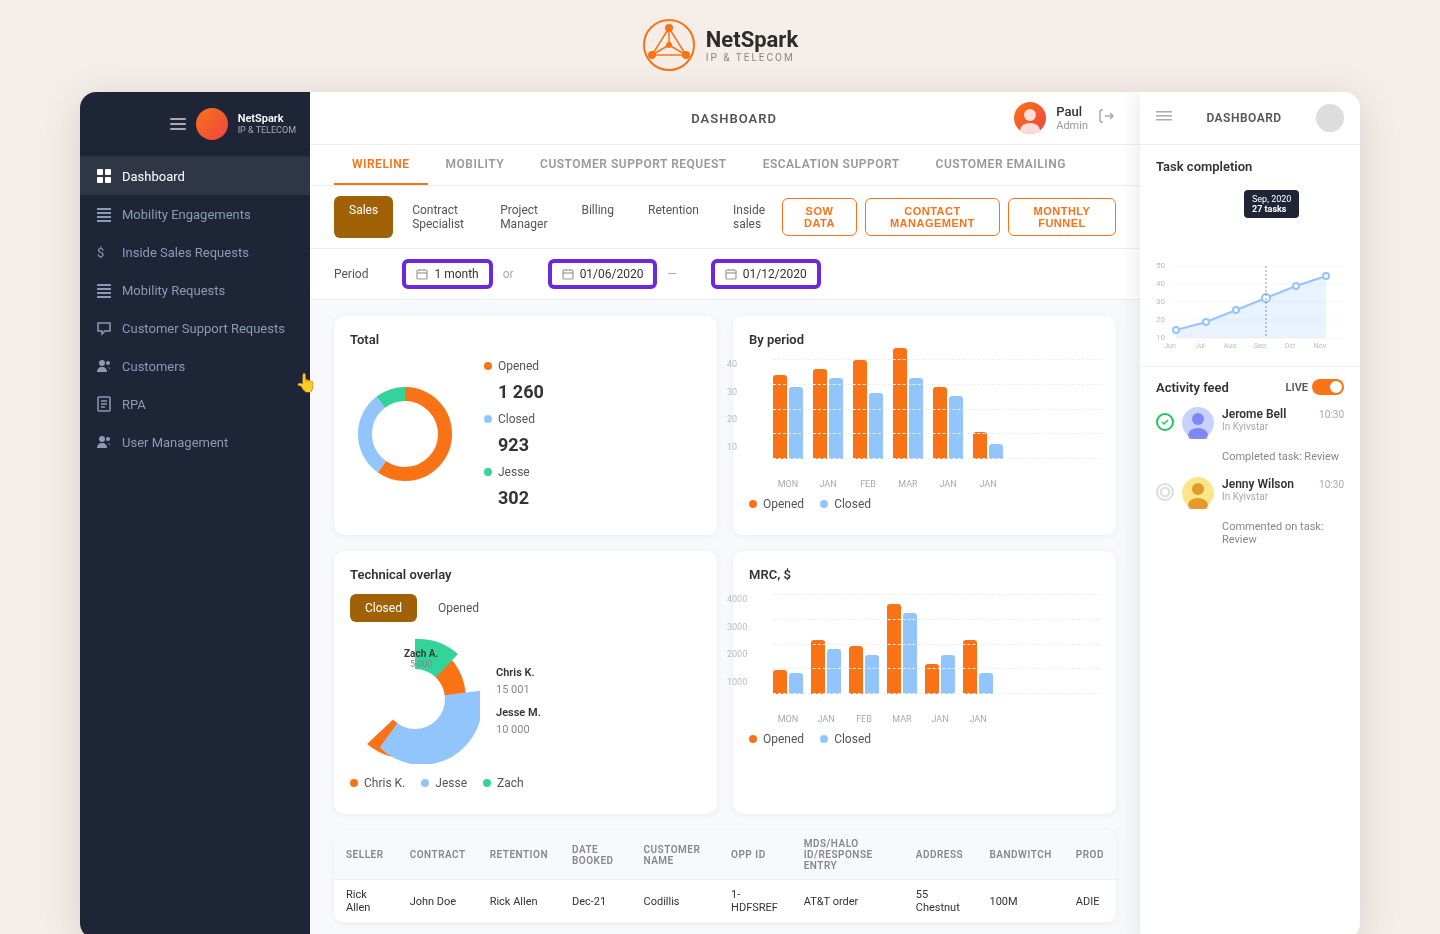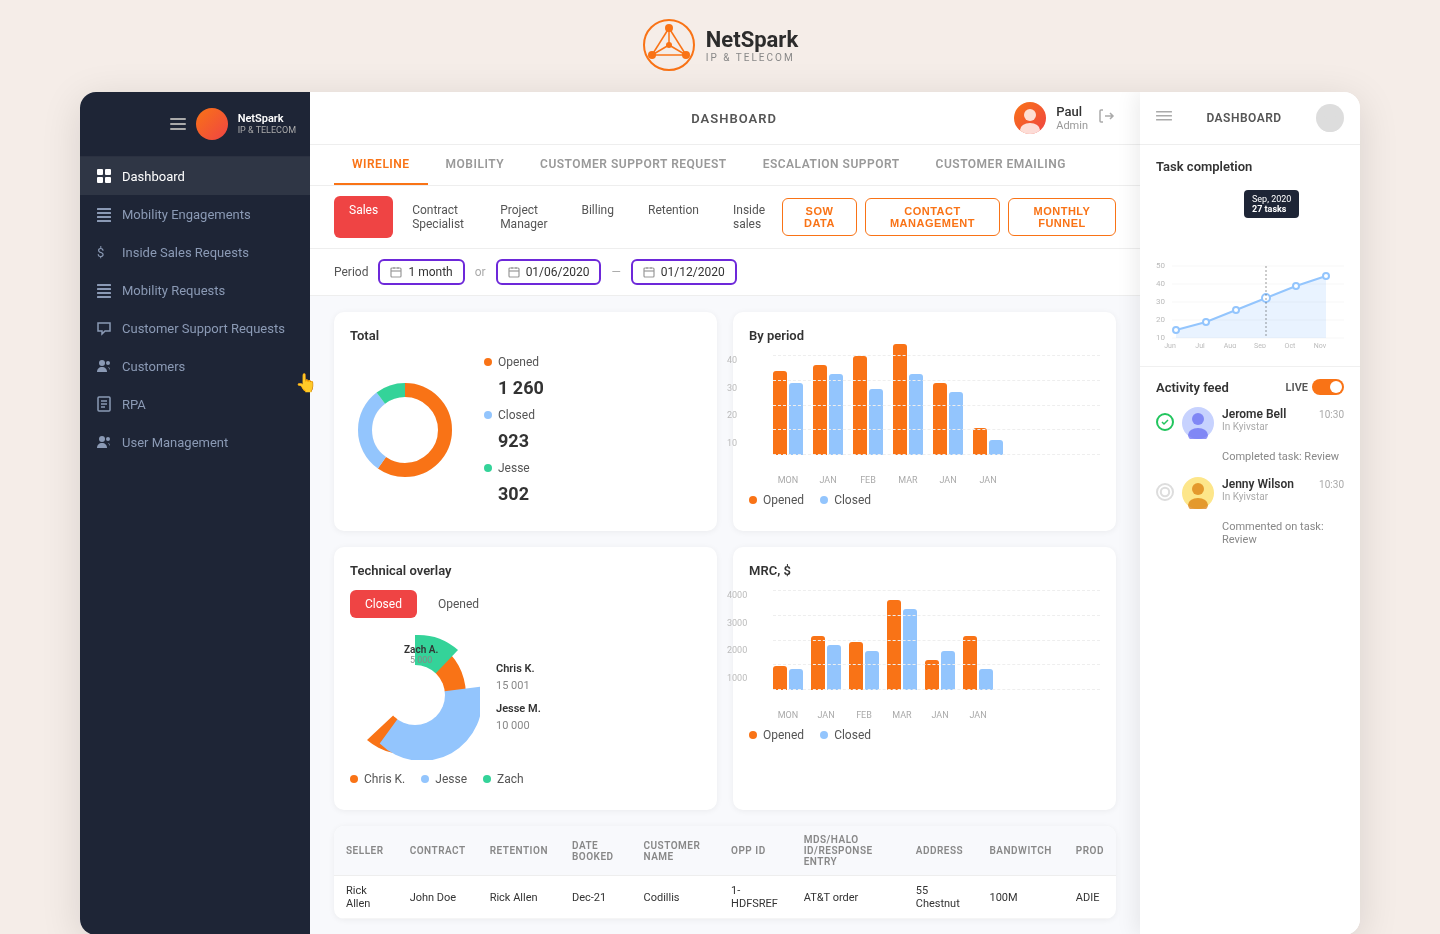--- a/index.html
+++ b/index.html
@@ -235,21 +235,21 @@
       padding: 6px 14px;
       border-radius: 6px;
       font-size: 12px;
       cursor: pointer;
       color: #555;
       background: transparent;
       border: 1px solid transparent;
     }
 
     .sub-tab.active {
-      background: #ef4444;
+      background: #a16207;
       color: #fff;
     }
 
     .action-buttons {
       display: flex;
       gap: 8px;
     }
 
     .action-btn {
       padding: 6px 14px;
@@ -272,25 +272,26 @@
       gap: 10px;
       border-bottom: 1px solid #eee;
       font-size: 12px;
       color: #555;
     }
 
     .period-input {
       display: flex;
       align-items: center;
       gap: 6px;
-      border: 2px solid #6d28d9;
+      border: 4px solid #6d28d9;
       border-radius: 6px;
       padding: 4px 10px;
       font-size: 12px;
       color: #333;
+      margin-left: 24px;
     }
 
     
     .dashboard-body {
       flex: 1;
       padding: 16px 24px;
       overflow-y: auto;
       display: grid;
       grid-template-columns: 1fr 1fr;
       grid-template-rows: auto auto auto;

